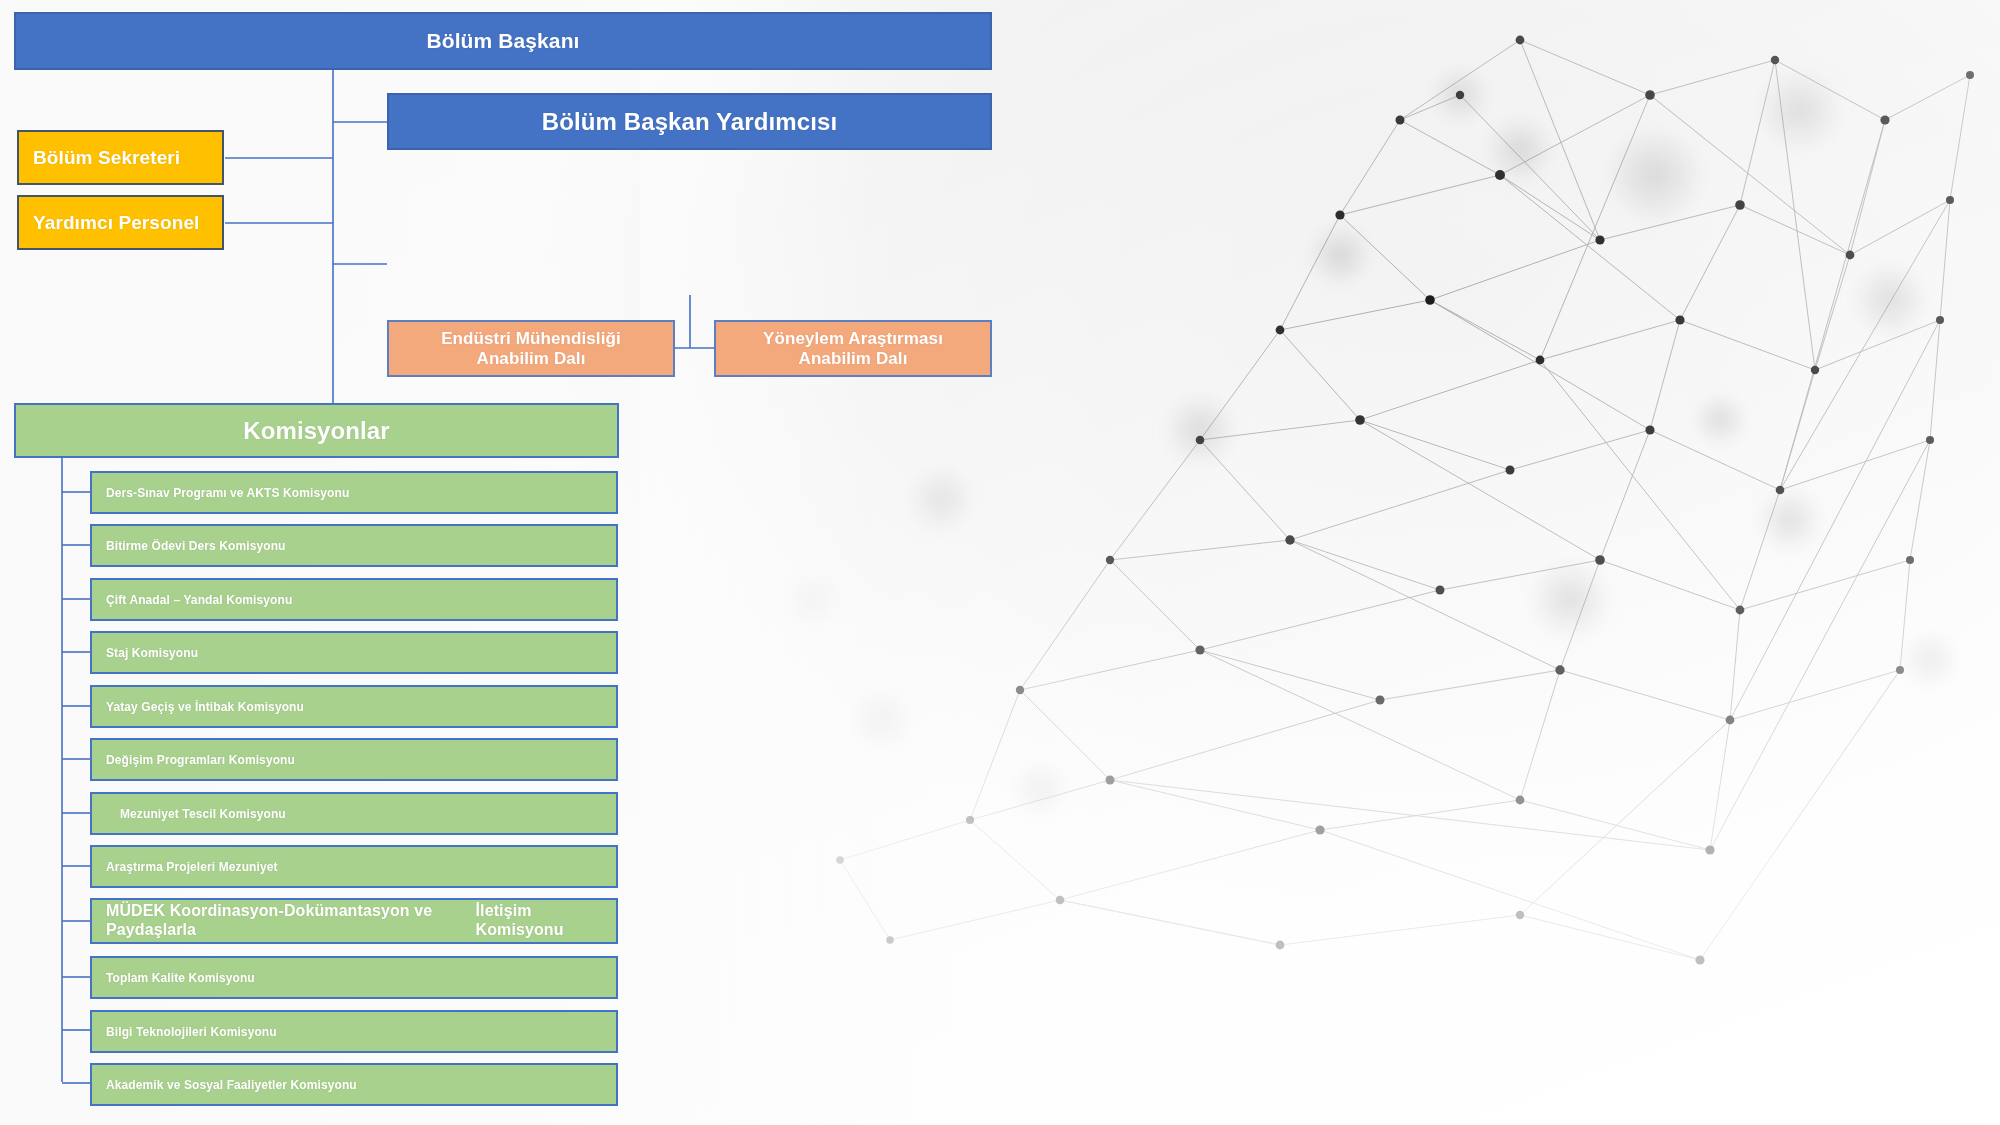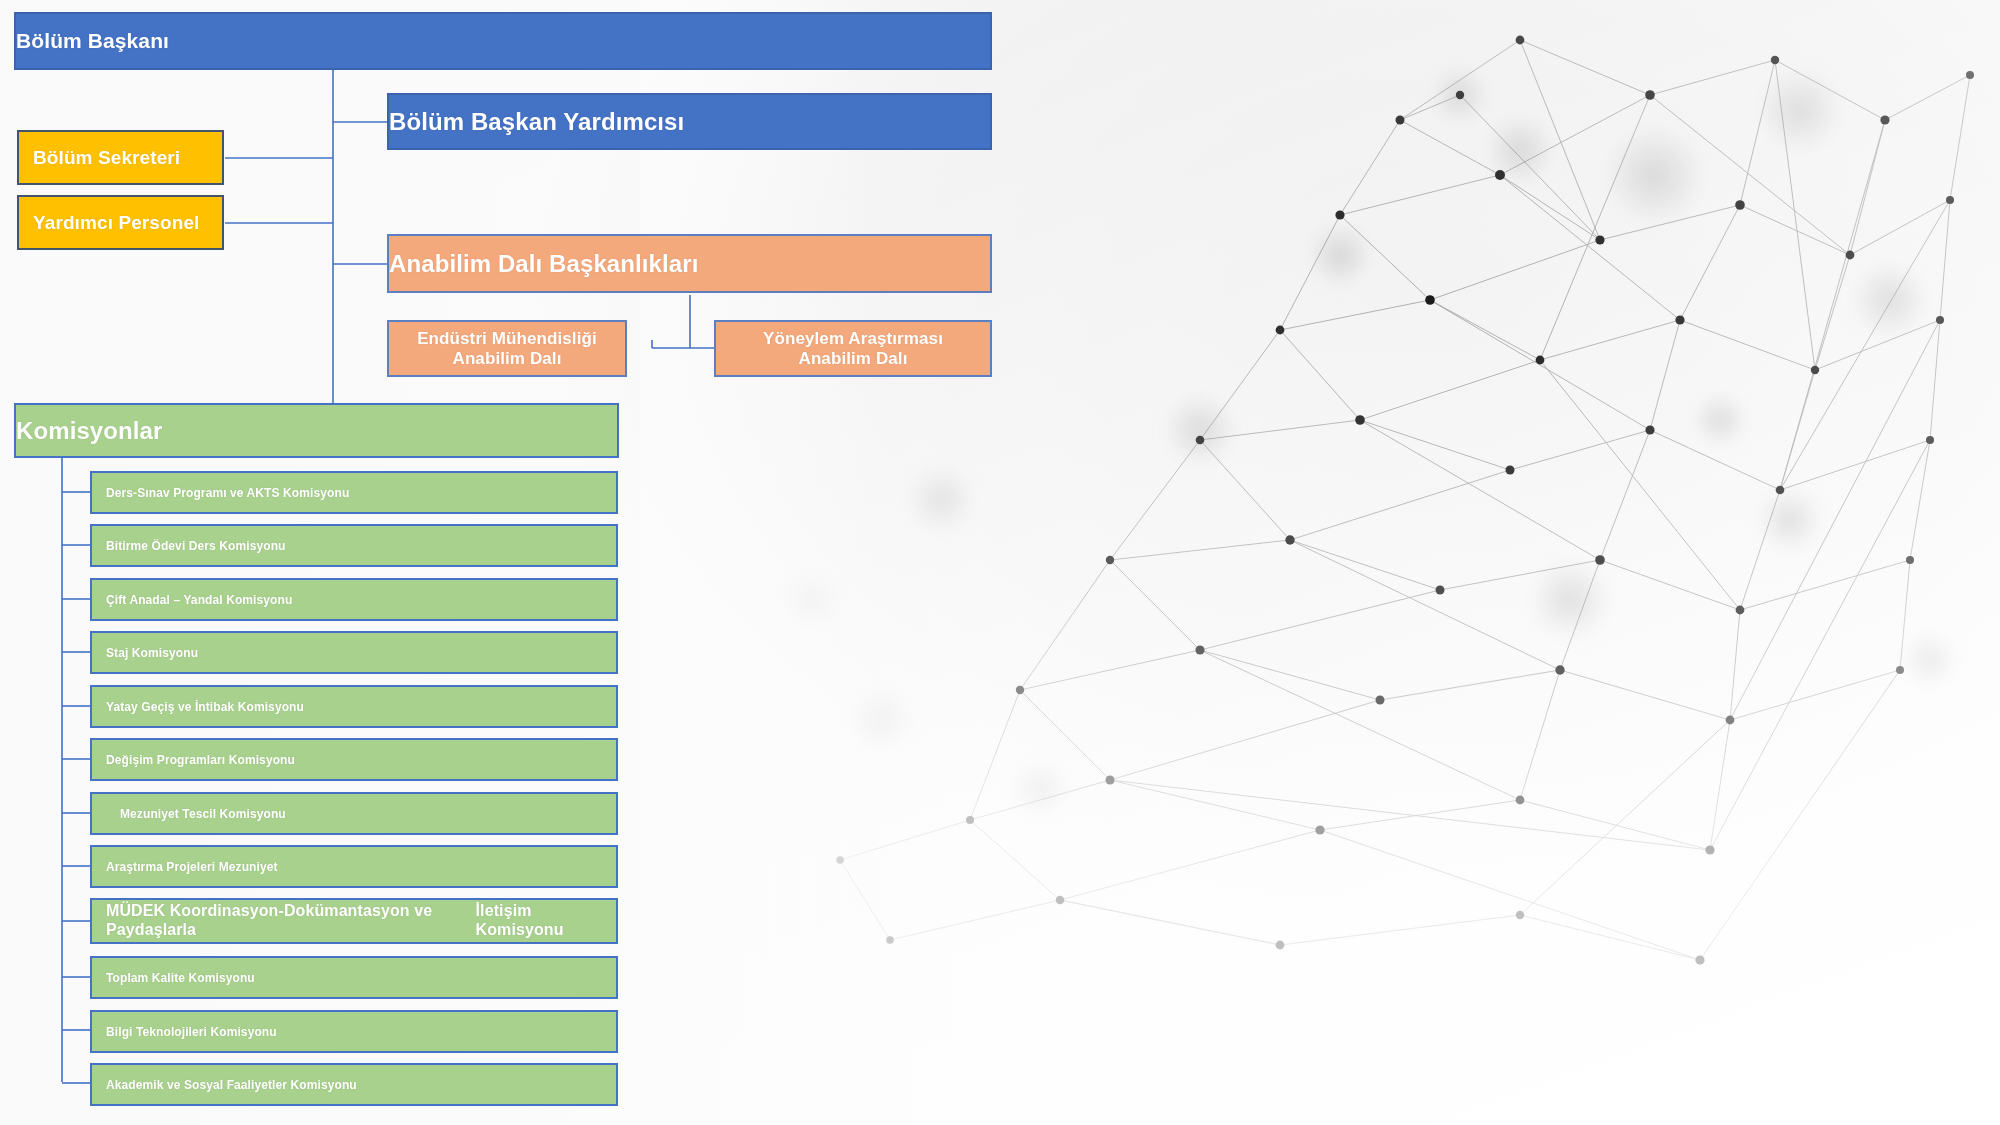--- a/index.html
+++ b/index.html
@@ -49,21 +49,21 @@
     position: absolute;
     box-sizing: border-box;
     border: 2px solid #4472C4;
     color: #ffffff;
     font-weight: bold;
     display: flex;
     align-items: center;
     text-shadow: 0 0 2px rgba(0,0,0,0.10);
     letter-spacing: 0.1px;
   }
-  .node.center { justify-content: flex-start; text-align: center; }
+  .node.center { justify-content: center; text-align: center; }
   .node.left   { justify-content: flex-start; text-align: left; }
 
   .blue   { background: #4472C4; border-color: #3c63ad; }
   .yellow { background: #FFC000; border-color: #44546A; }
   .orange { background: #F4A97C; border-color: #5B7FC0; }
   .green  { background: #A9D18E; border-color: #4472C4; }
 
   .t-head   { font-size: 21px; }
   .t-sub    { font-size: 24px; }
   .t-dept   { font-size: 19px; }
@@ -256,25 +256,22 @@
   </div>
 
   <div class="node yellow left t-dept pad-l" style="left:17px; top:130px; width:207px; height:55px;">
     <span>Bölüm Sekreteri</span>
   </div>
 
   <div class="node yellow left t-dept pad-l" style="left:17px; top:195px; width:207px; height:55px;">
     <span>Yardımcı Personel</span>
   </div>
 
-  <div class="node orange center t-sub" style="left:387px; top:234px; width:605px; height:59px;">
-    <span>Anabilim Dalı Başkanlıkları</span>
-  </div>
-
-  <div class="node orange center t-leaf" style="left:387px; top:320px; width:240px; height:57px; flex-direction:column; justify-content:center;">
+
+  <div class="node orange center t-leaf" style="left:387px; top:320px; width:288px; height:57px; flex-direction:column; justify-content:center;">
     <span>Endüstri Mühendisliği</span>
     <span>Anabilim Dalı</span>
   </div>
 
   <div class="node orange center t-leaf" style="left:714px; top:320px; width:278px; height:57px; flex-direction:column; justify-content:center;">
     <span>Yöneylem Araştırması</span>
     <span>Anabilim Dalı</span>
   </div>
 
   <div class="node green center t-sub" style="left:14px; top:403px; width:605px; height:55px;">

